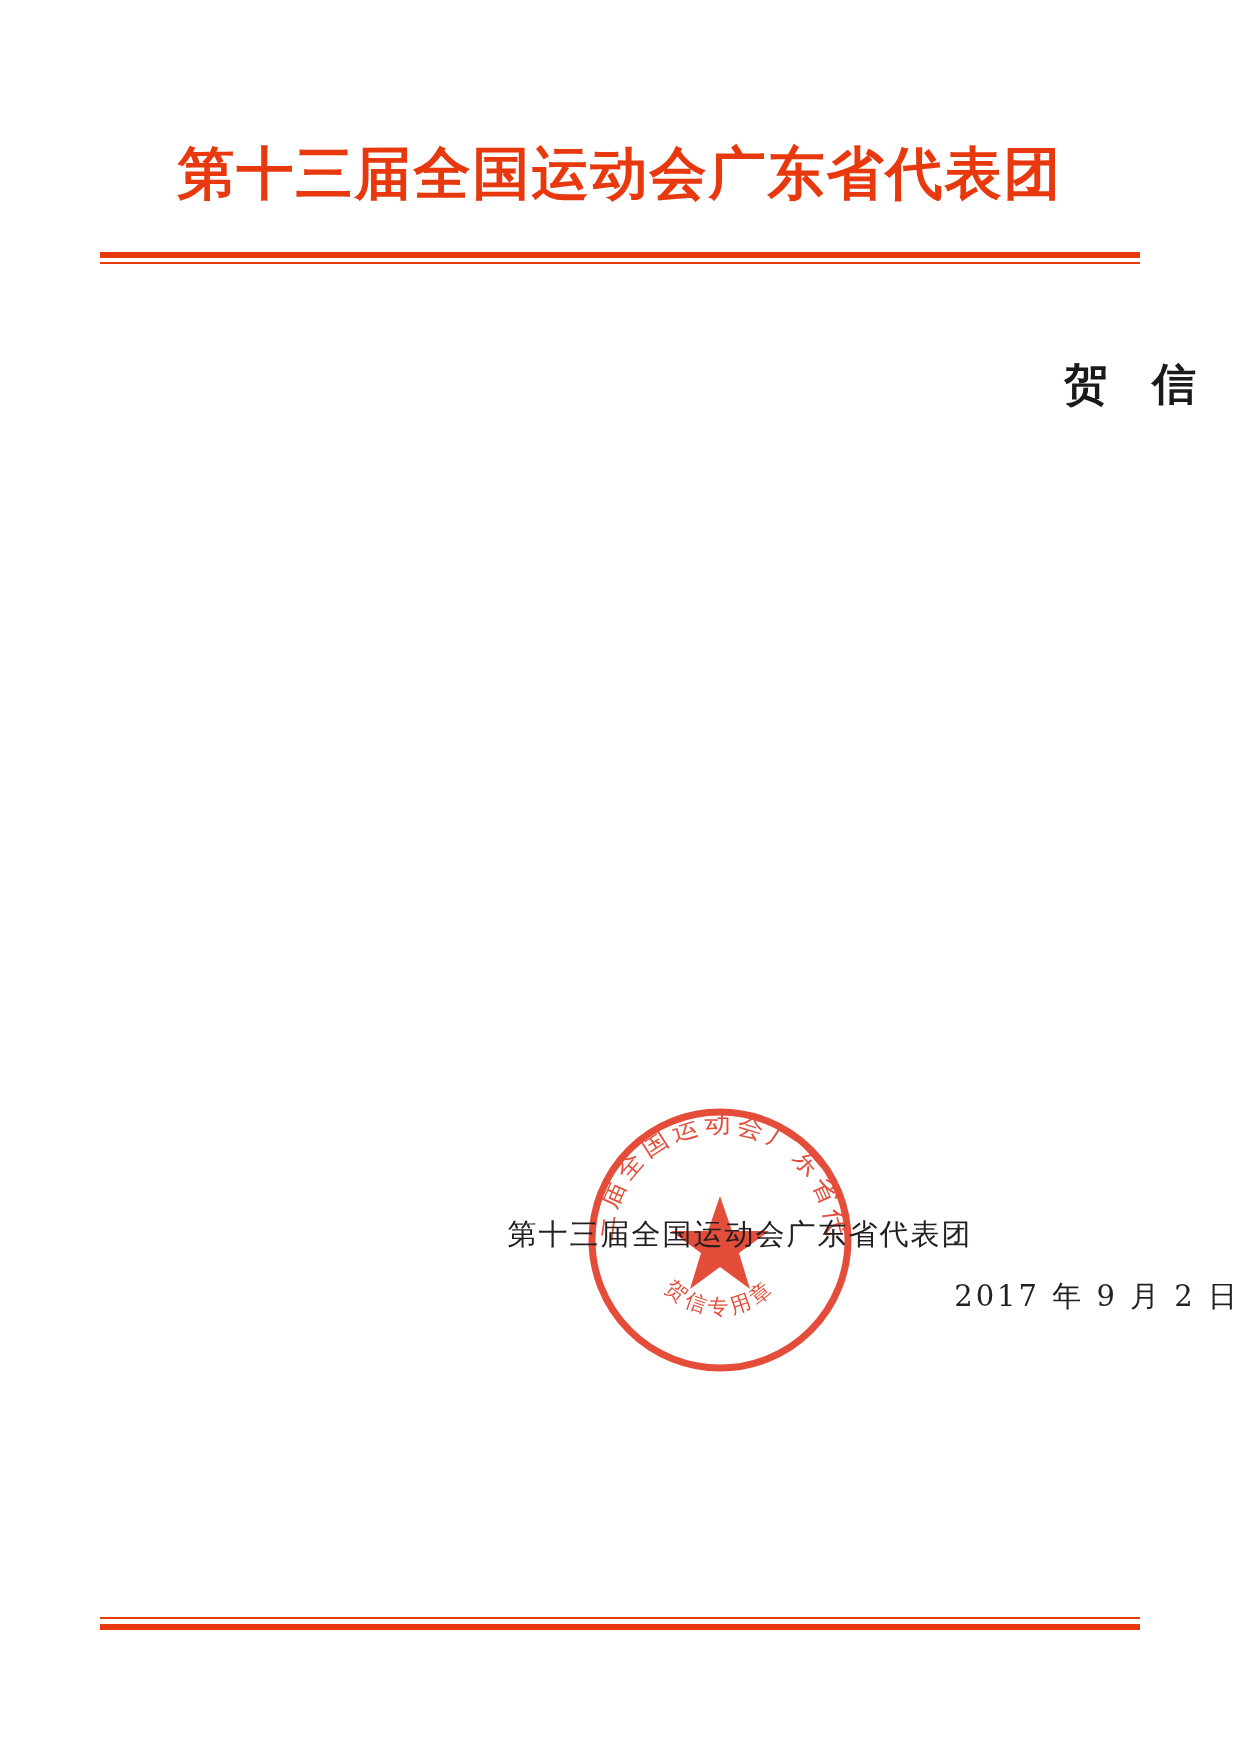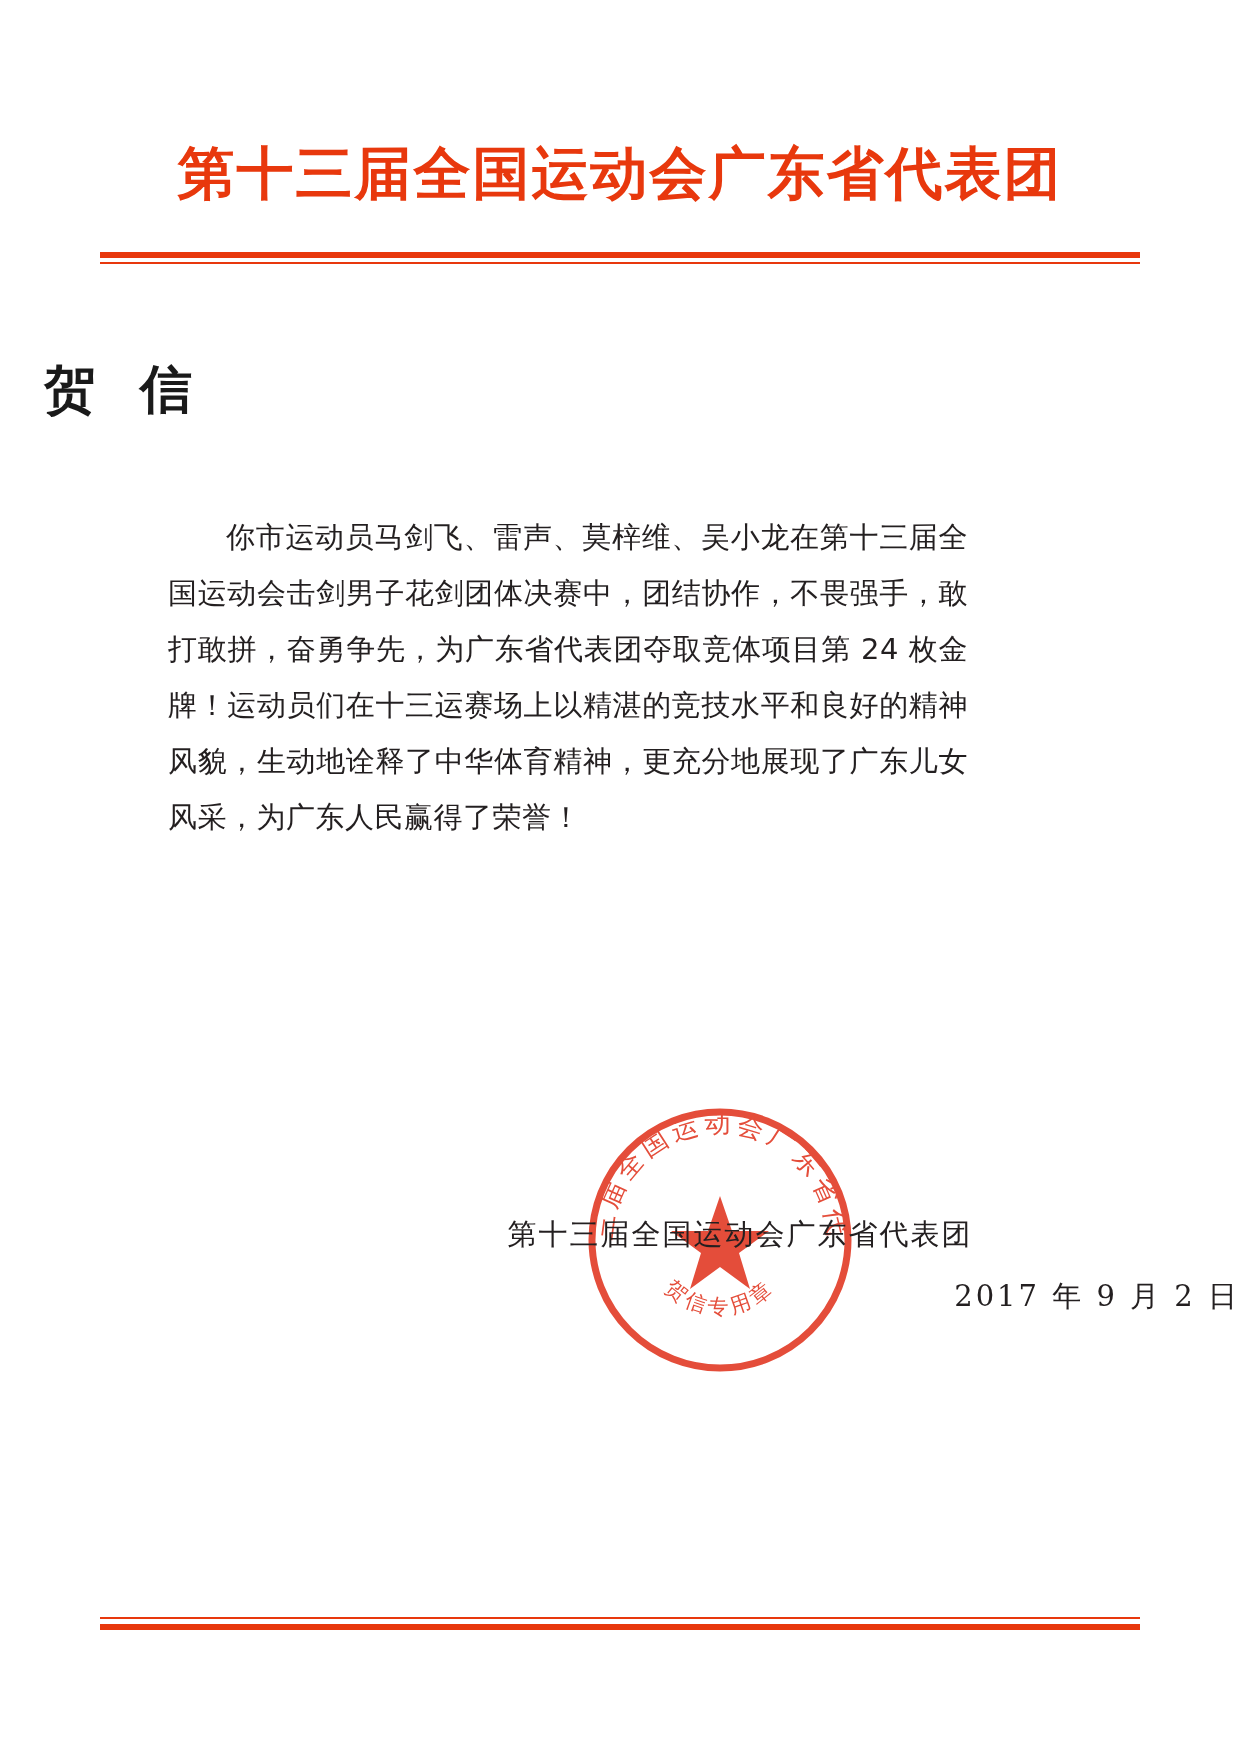--- a/index.html
+++ b/index.html
@@ -66,24 +66,24 @@
     margin-top: 0;
     margin-bottom: 5px;
   }
 
   
   .doc-title {
     position: absolute;
     top: 355px;
     left: 0;
     width: 100%;
-    text-align: left;
+    text-align: right;
     font-family: "DejaVu Serif", "Liberation Serif", serif;
     font-weight: bold;
-    font-size: 52px;
+    font-size: 44px;
     letter-spacing: 44px;
     text-indent: 44px;
     color: #1a1a1a;
   }
 
   
   .body-block {
     position: absolute;
     top: 510px;
     left: 168px;
@@ -151,21 +151,20 @@
   </div>
 
   <div class="rule-group-top">
     <div class="rule-thick"></div>
     <div class="rule-thin"></div>
   </div>
 
   <div class="doc-title">贺信</div>
 
   <div class="body-block">
-    <p class="para">你市运动员马剑飞、雷声、莫梓维、吴小龙在第十三届全国运动会击剑男子花剑团体决赛中，团结协作，不畏强手，敢打敢拼，奋勇争先，为广东省代表团夺取竞体项目第 24 枚金牌！运动员们在十三运赛场上以精湛的竞技水平和良好的精神风貌，生动地诠释了中华体育精神，更充分地展现了广东儿女风采，为广东人民赢得了荣誉！</p>
   </div>
 
   <div class="seal">
     <svg viewBox="0 0 280 280" width="280" height="280" aria-hidden="true">
       <defs>
         <path id="sealArc" d="M 140,140 m -108,0 a 108,108 0 1,1 216,0" fill="none"></path>
         <path id="sealArcBottom" d="M 140,140 m -74,0 a 74,74 0 1,0 148,0" fill="none"></path>
       </defs>
       <circle cx="140" cy="140" r="128" fill="none" stroke="#e0301a" stroke-width="7"></circle>
       <text font-family="'DejaVu Serif','Liberation Serif',serif" font-size="26" fill="#e0301a" letter-spacing="5">

